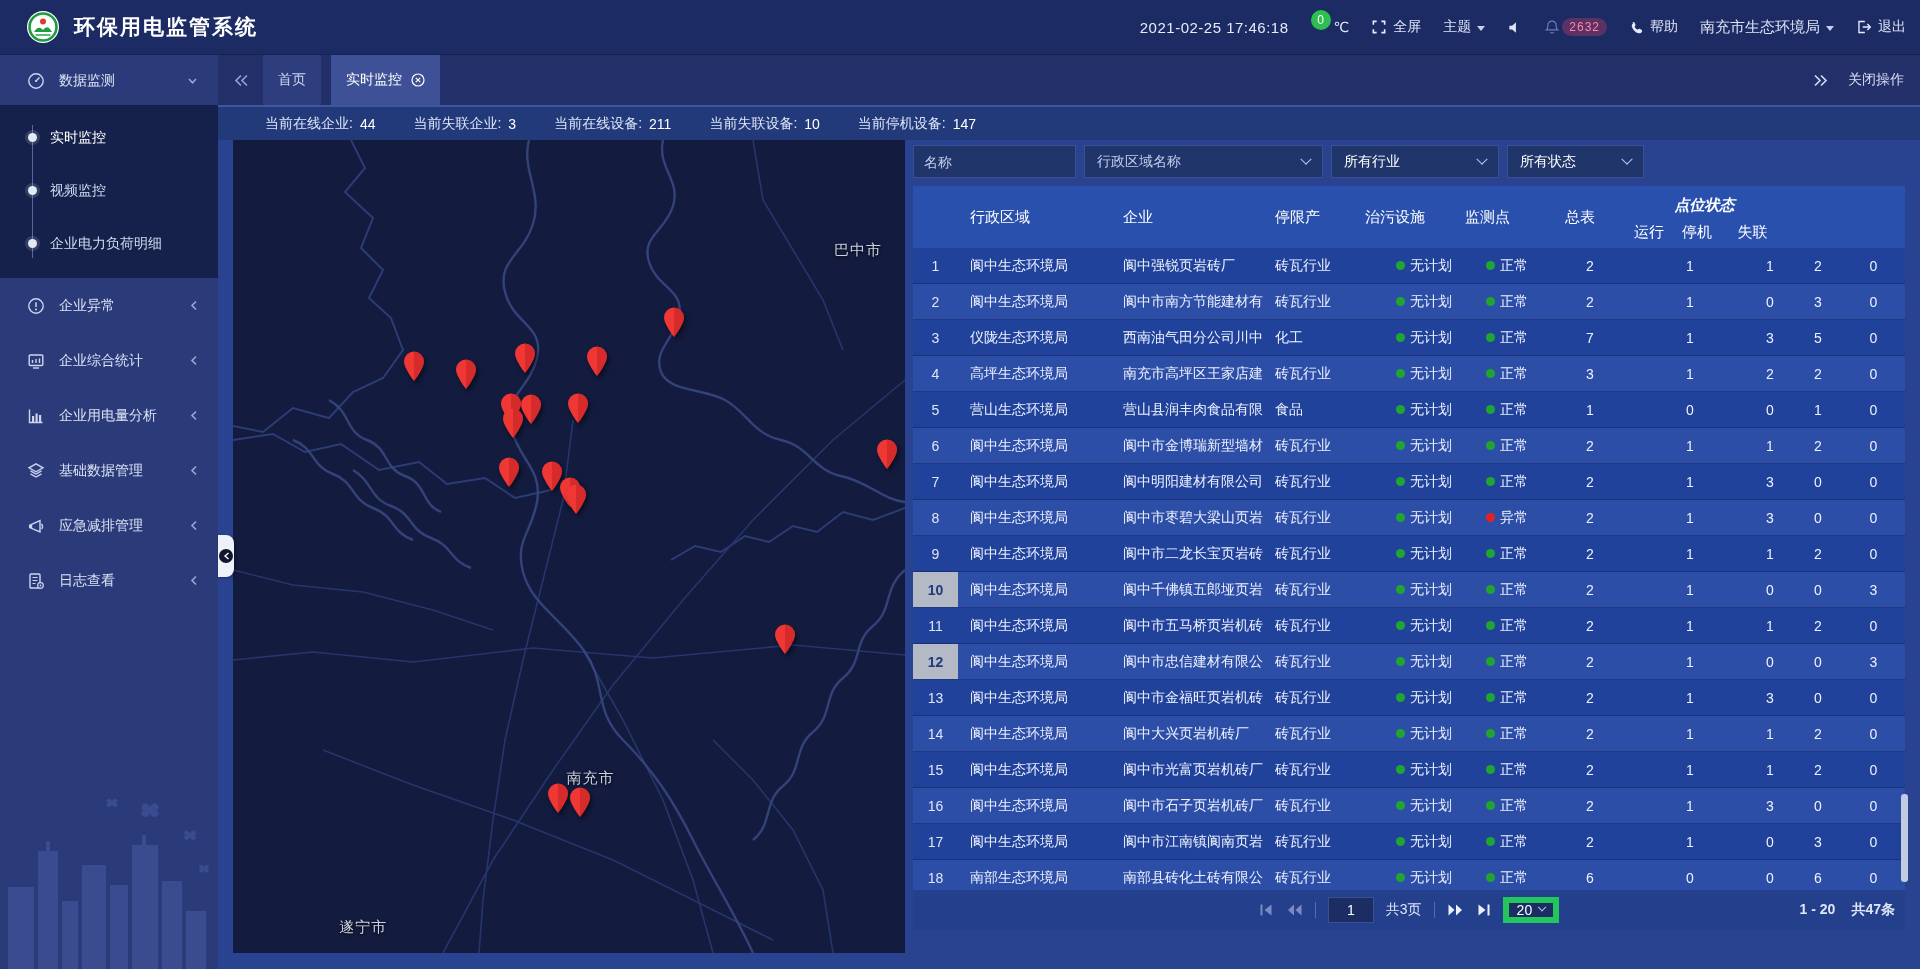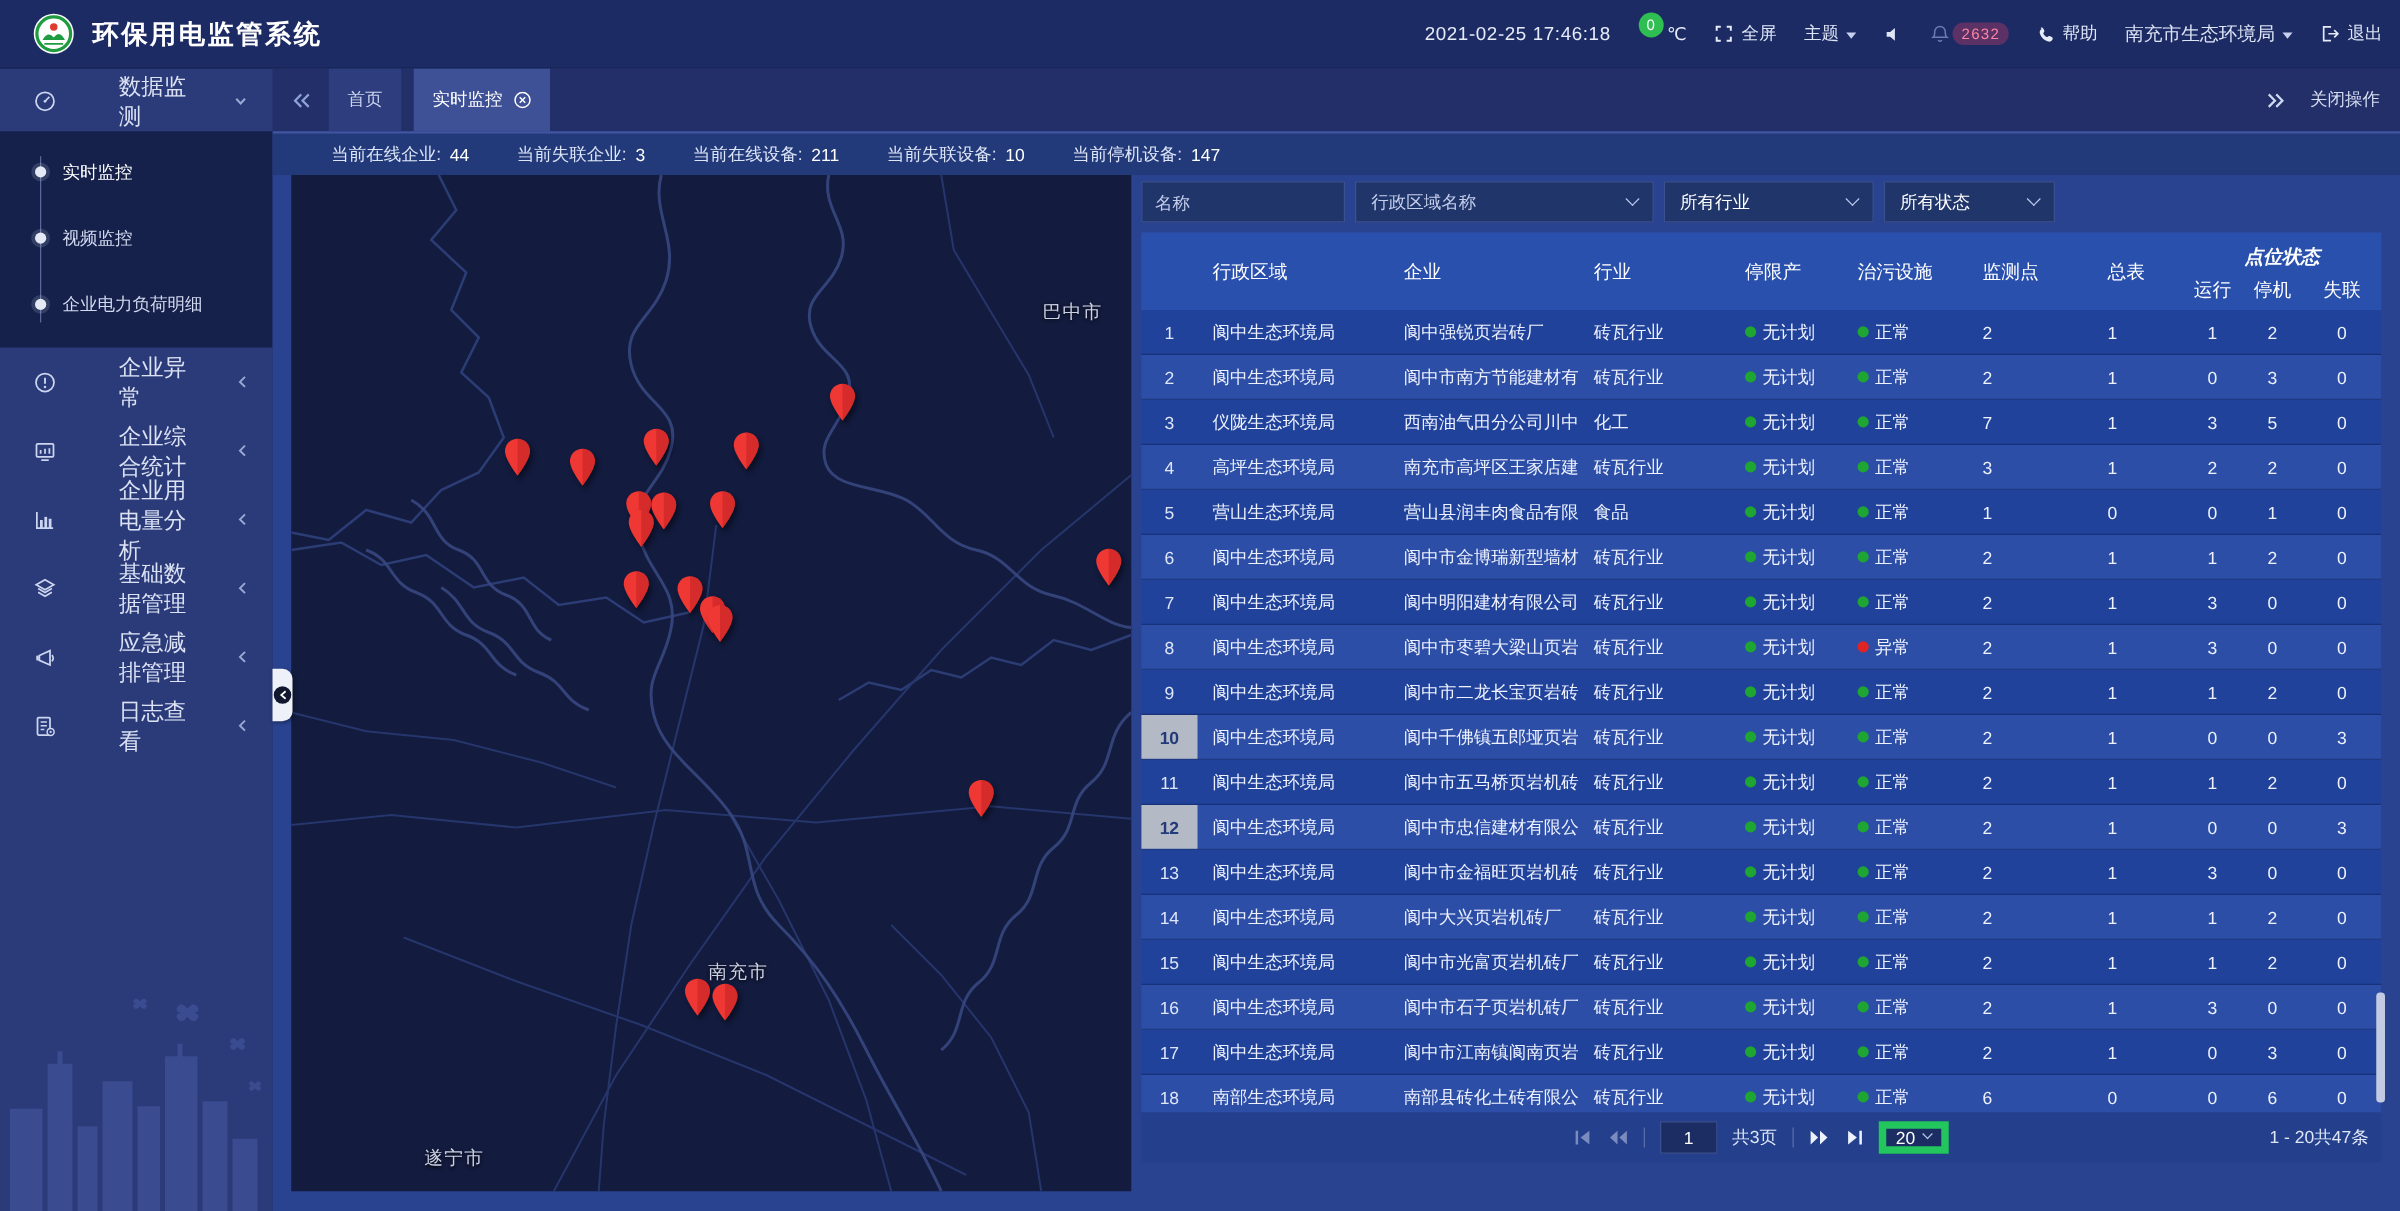--- a/index.html
+++ b/index.html
@@ -29,21 +29,21 @@
     padding:0 7px; letter-spacing:1px; }
   .icon { display:inline-flex; align-items:center; }
 
   
   .body-row { flex:1; display:flex; position:relative; min-height:0; }
 
   
   .sidebar { width:218px; flex-shrink:0; background:#2b3b7a; position:relative; overflow:hidden; }
   .side-nav { padding-top:2px; position:relative; z-index:2; }
   .side-item { height:48px; display:flex; align-items:center; padding:0 20px 0 26px;
-    color:#dbe2f4; font-size:18px; cursor:pointer;gap:36px; }
+    color:#dbe2f4; font-size:14px; cursor:pointer; }
   .side-item.group2 { height:55px; }
   .side-icon { width:20px; margin-right:13px; color:#ccd5f0; display:flex; }
   .side-caret { margin-left:auto; color:#9aa8d4; display:flex; }
   .side-sub { background:#15204b; padding:6px 0 8px; position:relative; }
   .side-sub::before { content:''; position:absolute; left:32px; top:20px; bottom:20px;
     width:1px; background:#5a679c; }
   .sub-item { height:53px; display:flex; align-items:center; padding-left:50px;
     position:relative; color:#d2dbf0; font-size:14px; cursor:pointer; }
   .sub-item.active { color:#ffffff; }
   .sub-dot { position:absolute; left:28px; width:9px; height:9px; border-radius:50%;
@@ -138,21 +138,21 @@
   .pager-center { position:absolute; left:0; right:0; display:flex; align-items:center;
     justify-content:center; gap:12px; }
   .pg-btn { display:flex; cursor:pointer; color:#eef2fc; }
   .pg-btn.disabled { color:#7c8bbd; }
   .pg-divider { width:1px; height:16px; background:#5b6ca6; }
   .pg-input { width:46px; height:26px; background:#1b2d63; border:1px solid #3a5090; color:#fff;
     text-align:center; font-size:14px; font-family:inherit; }
   .pg-size { display:flex; align-items:center; gap:7px; background:#1b2d63; border:6px solid #22c55e;
     height:26px; padding:0 8px; cursor:pointer; color:#fff;text-align:center; }
   .pg-size .chev { width:6px; height:6px; }
-  .pager-right { margin-left:auto; display:flex; padding-right:10px; position:relative; z-index:2; }
+  .pager-right { margin-left:auto; display:flex; gap:16px; padding-right:10px; position:relative; z-index:2;font-weight:bold; }
 </style>
 </head>
 <body>
 
 <div class="app">
 
   <header class="topbar">
     <div class="brand">
       <span class="icon">
         <svg width="34" height="34" viewBox="0 0 34 34">
@@ -551,21 +551,20 @@
             <div class="f-select f-status">
               <span class="f-text">所有状态</span>
               <span class="chev"></span>
             </div>
           </div>
 
           <div class="thead">
             <div class="th c0"></div>
             <div class="th c1">行政区域</div>
             <div class="th c2">企业</div>
-            <div class="th c3">行业</div>
             <div class="th c4">停限产</div>
             <div class="th c5">治污设施</div>
             <div class="th c6">监测点</div>
             <div class="th c7">总表</div>
             <div class="cg">
               <div class="cg-top">点位状态</div>
               <div class="cg-sub">
                 <span class="sc s0">运行</span>
                 <span class="sc s1">停机</span>
                 <span class="sc s2">失联</span>

